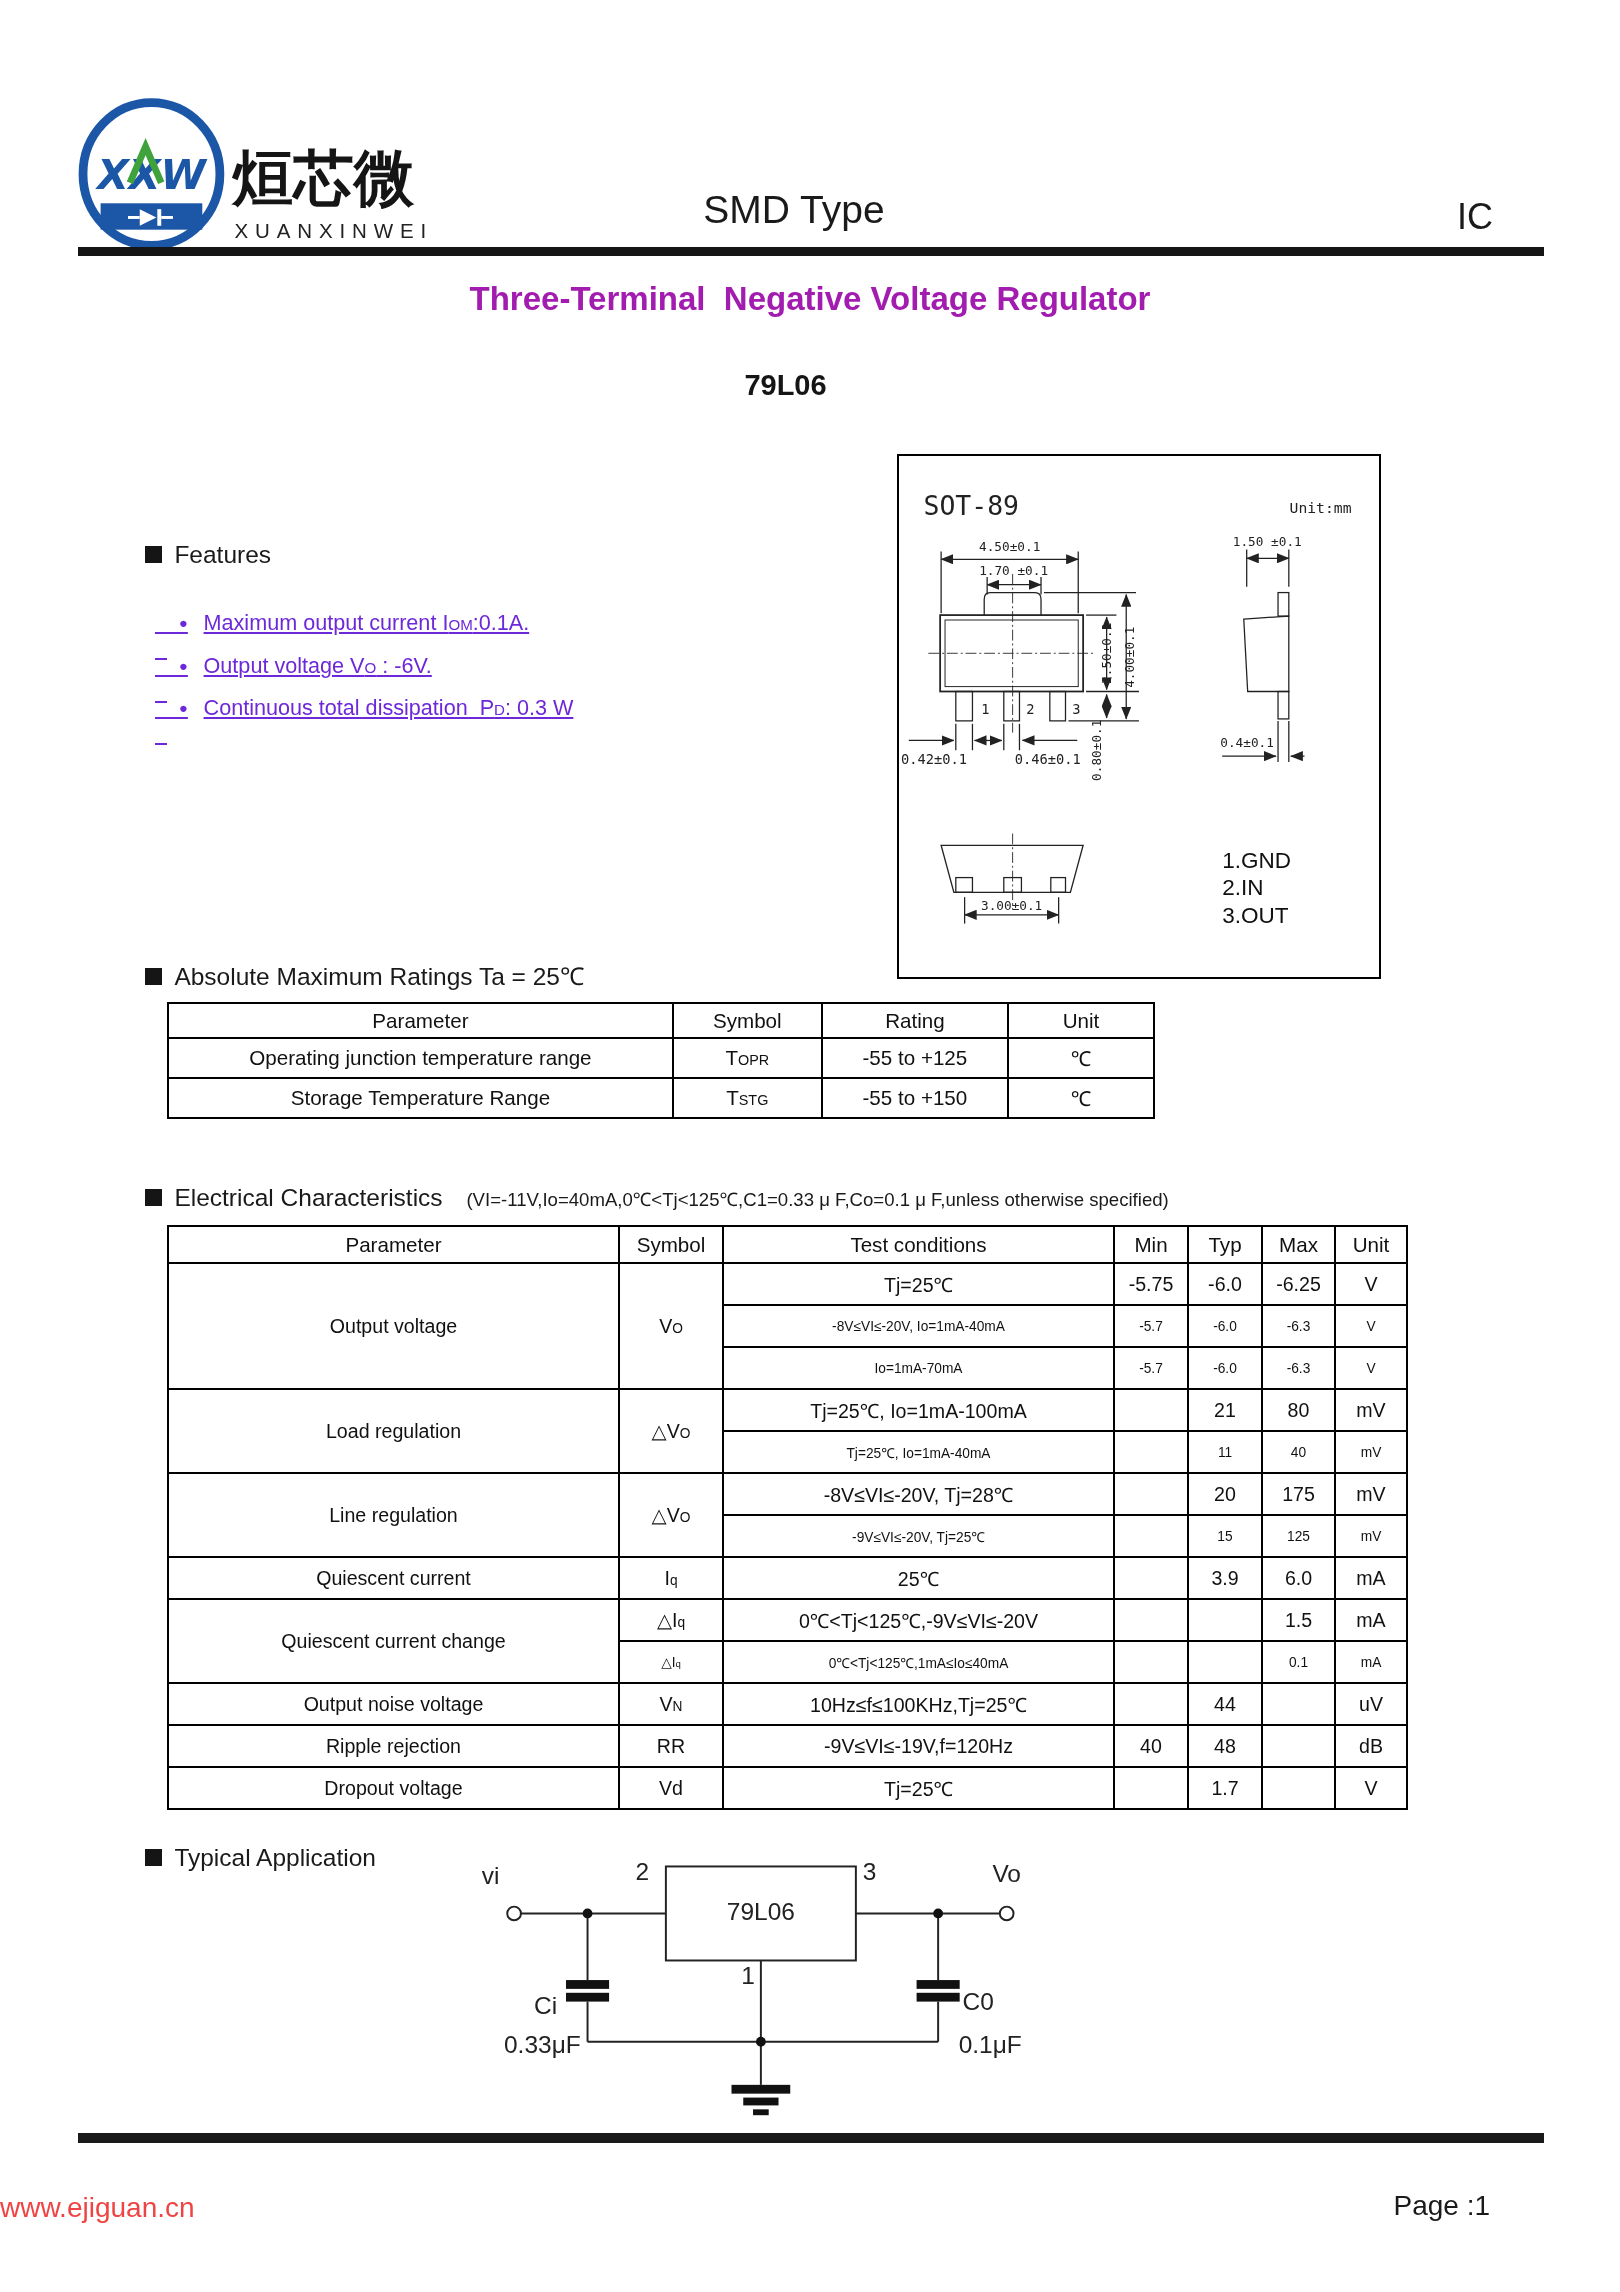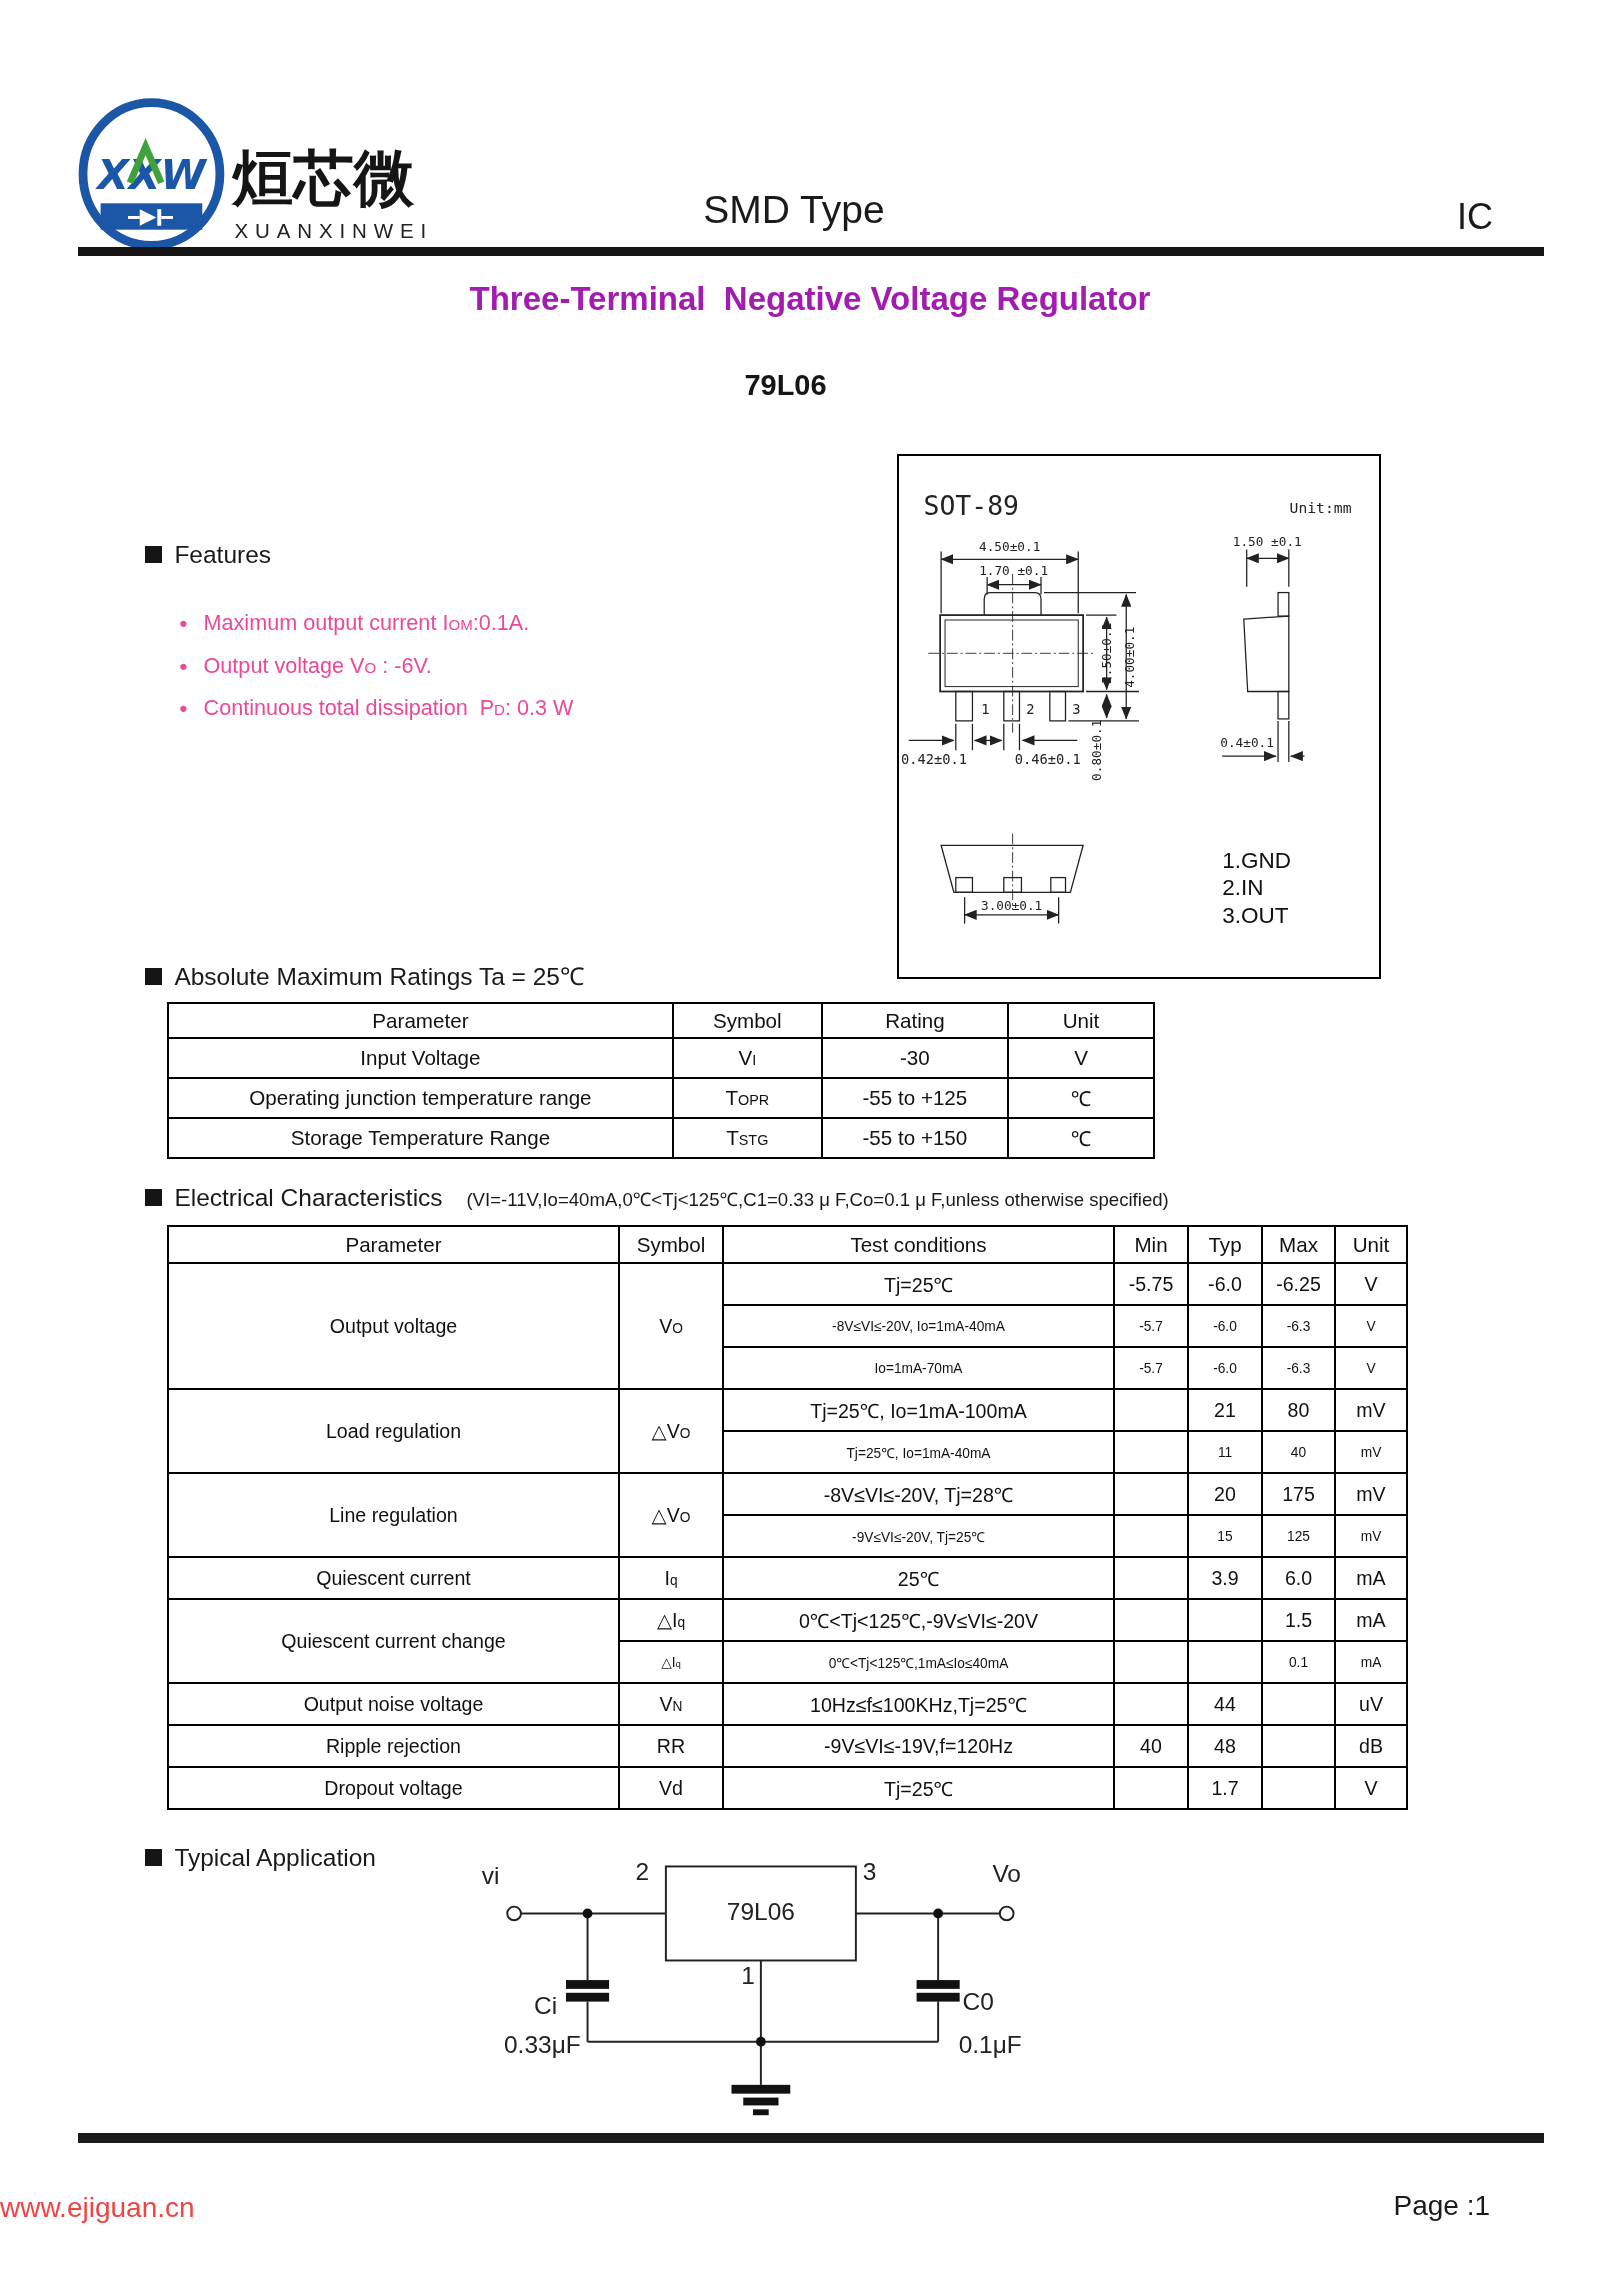--- a/index.html
+++ b/index.html
@@ -10,21 +10,21 @@
   .doc-type{left:598px;top:188px;width:392px;text-align:center;font-size:39px;color:#1a1a1a;}
   .category{left:1426px;top:196px;width:98px;text-align:center;font-size:36px;color:#1a1a1a;}
   .rule{left:78px;top:247px;width:1466px;height:8.8px;background:#151515;}
   .doc-title{left:0;top:280px;width:1620px;text-align:center;font-size:33px;font-weight:bold;white-space:pre;color:#a21caf;}
   .part-no{left:0;top:369px;width:1571px;text-align:center;font-size:29px;font-weight:bold;color:#151515;}
   
   .sec-head{font-size:24.5px;color:#1a1a1a;white-space:nowrap;}
   .sq{display:inline-block;width:16.7px;height:16.7px;background:#151515;margin-right:12.7px;}
   .sec-head .small{font-size:18.6px;margin-left:17px;}
   
-  .feat{position:absolute;font-size:21.6px;color:#ec4899;white-space:pre;}
+  .feat{position:absolute;font-size:21.6px;color:#6d28d9;white-space:pre;text-decoration:underline;}
   .feat .dot{font-size:14.7px;margin-right:15.7px;vertical-align:2px;}
   .sub{font-size:0.7em;}
   
   .pkg-box{left:897px;top:454px;width:480px;height:521px;border:2px solid #000;}
   
   table.tbl{border-collapse:collapse;table-layout:fixed;border:2.9px solid #000;}
   table.tbl th,table.tbl td{border:2px solid #000;font-weight:normal;text-align:center;
      color:#111;padding:0 5.9px;white-space:nowrap;overflow:hidden;}
   #abs-table{left:167px;top:1002px;width:988px;font-size:20.6px;}
   #abs-table th{height:33px;}
@@ -176,26 +176,20 @@
       </colgroup>
     <thead>
         <tr>
           <th>Parameter</th>
           <th>Symbol</th>
           <th>Rating</th>
           <th>Unit</th>
         </tr>
       </thead>
     <tbody>
-        <tr>
-          <td class="al">Input Voltage</td>
-          <td><span>V</span><span class="sub">I</span></td>
-          <td>-30</td>
-          <td>V</td>
-        </tr>
         <tr>
           <td class="al">Operating junction temperature range</td>
           <td><span>T</span><span class="sub">OPR</span></td>
           <td>-55 to +125</td>
           <td>℃</td>
         </tr>
         <tr>
           <td class="al">Storage Temperature Range</td>
           <td><span>T</span><span class="sub">STG</span></td>
           <td>-55 to +150</td>

